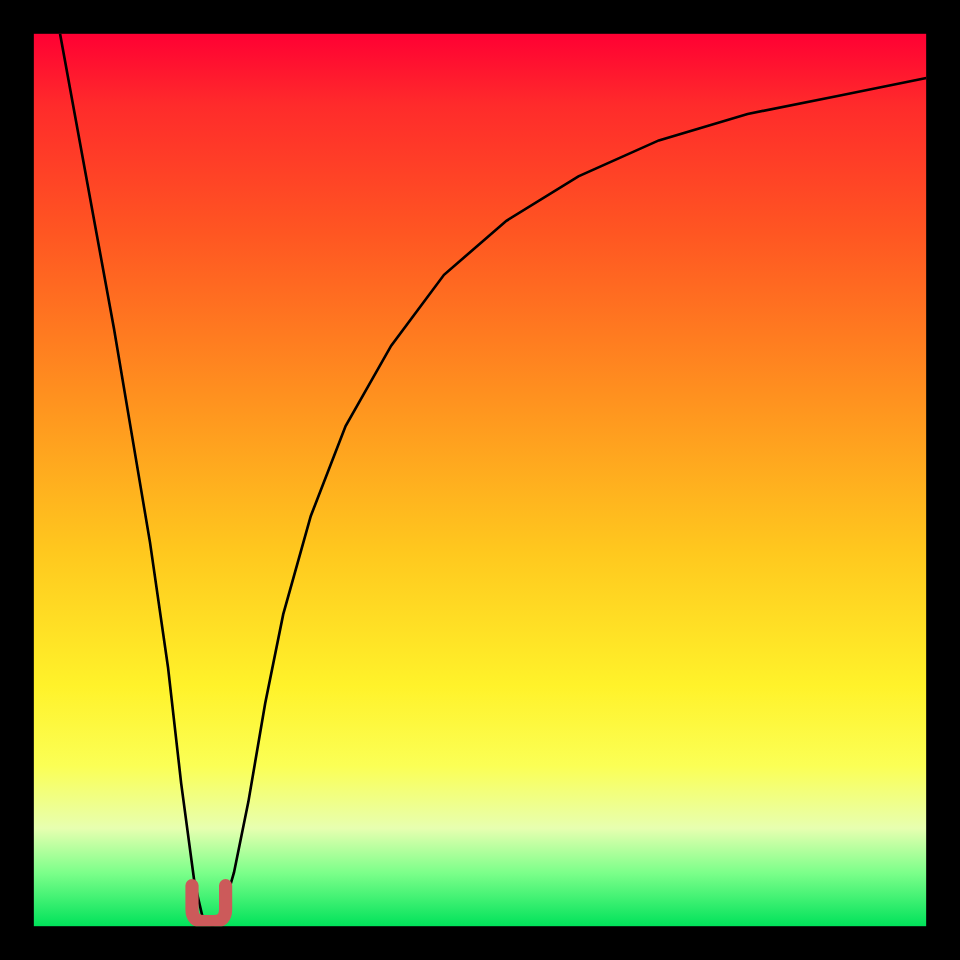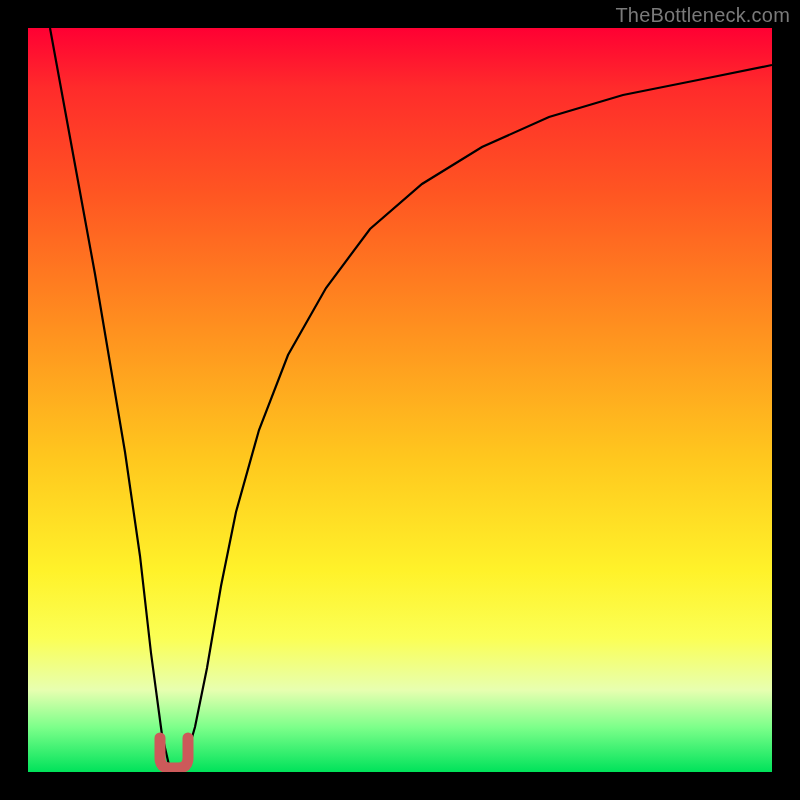--- a/index.html
+++ b/index.html
@@ -52,21 +52,20 @@
     font-size: 20px;
     letter-spacing: 0.2px;
     user-select: none;
   }
 </style>
 </head>
 <body>
 
 <div class="frame">
 
-  <div class="watermark">TheBottleneck.com</div>
 
   <div class="plot">
     <div class="gradient"></div>
 
     <svg class="curve" width="744" height="744" viewBox="0 0 744 744">
 
       <path fill="none" stroke="#000" stroke-width="2.2" d="M 22 0
                L 37 82
                L 52 164
                L 67 246

